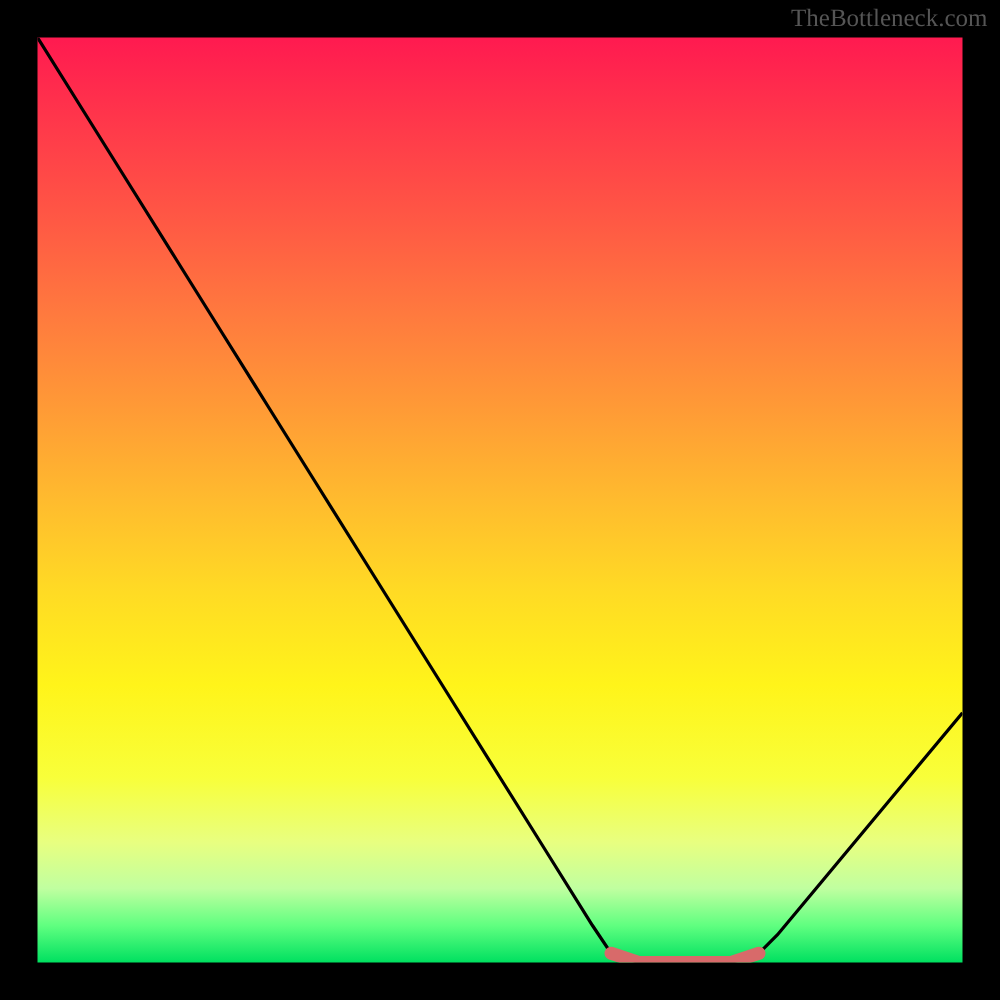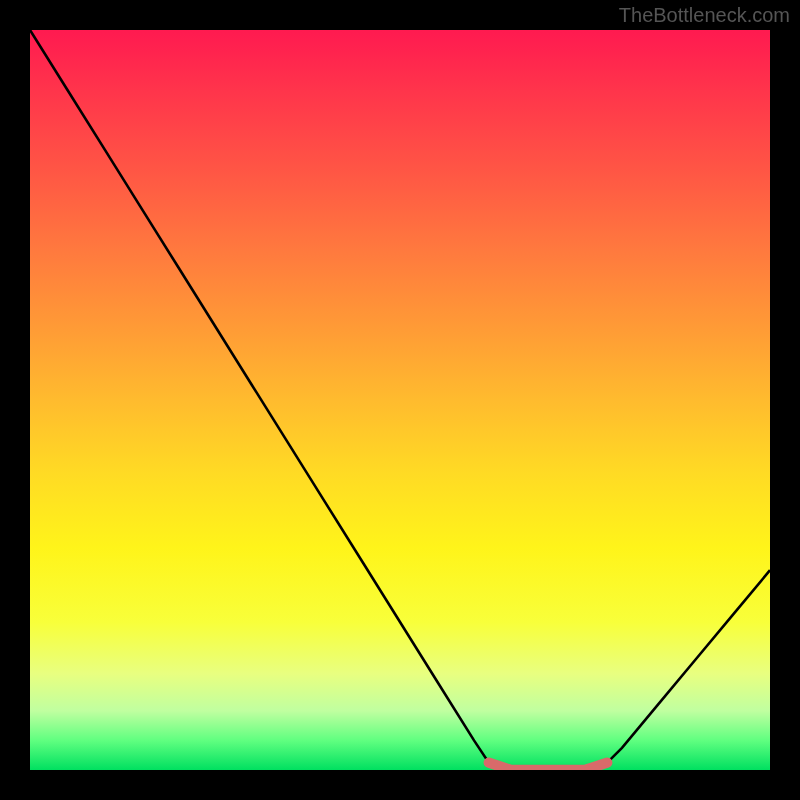--- a/index.html
+++ b/index.html
@@ -9,20 +9,21 @@
     width: 800px;
     height: 800px;
     overflow: hidden;
     font-family: Arial, sans-serif;
   }
   .container {
     position: relative;
     width: 800px;
     height: 800px;
     background: #000;
+    font-family: Liberation Serif, serif;
   }
   .watermark {
     position: absolute;
     top: 4px;
     right: 10px;
     color: #555;
     font-size: 20px;
     font-weight: 500;
     z-index: 10;
   }

